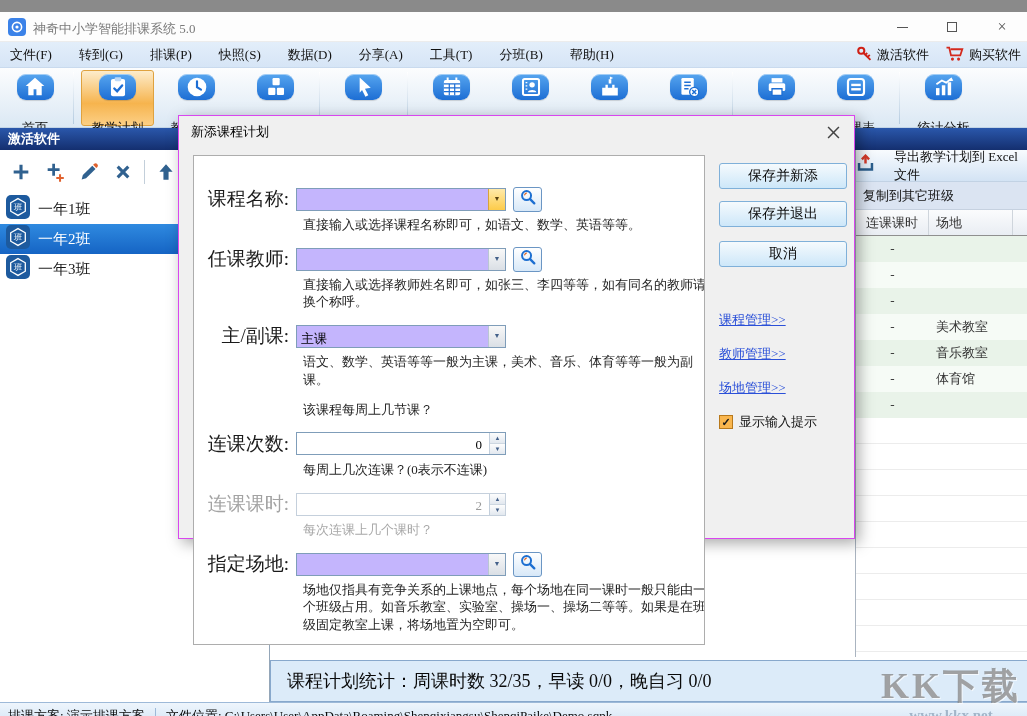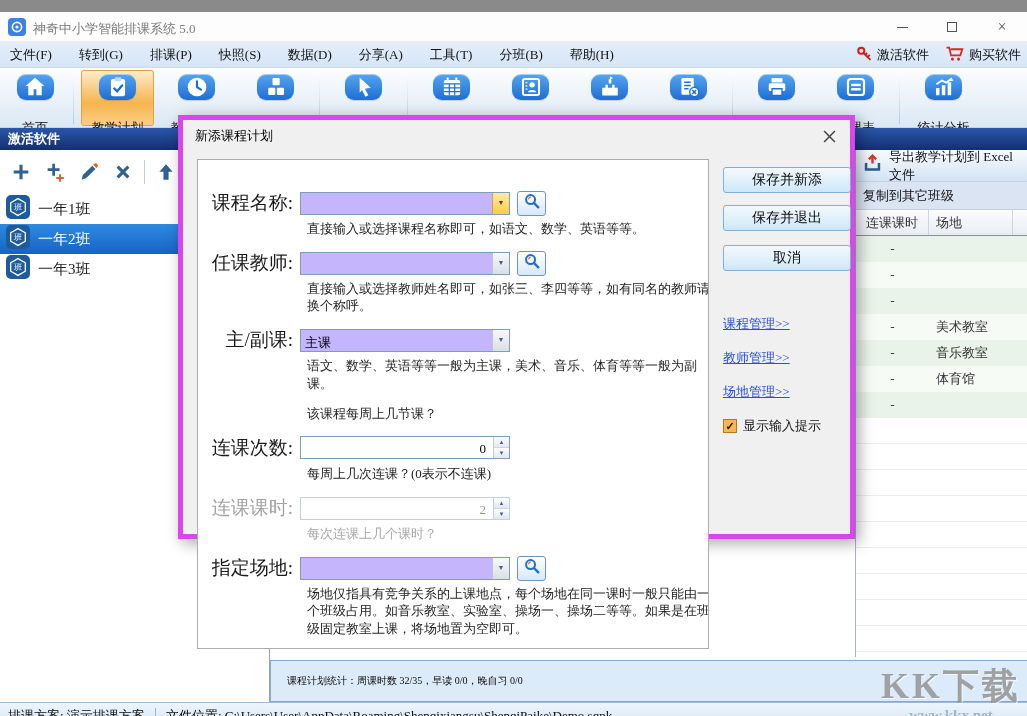--- a/index.html
+++ b/index.html
@@ -38,39 +38,39 @@
   .sidebar { position:absolute; top:138px; left:0; width:270px; height:552px; background:#fff; border-right:1px solid #94a6b8; }
   .side-tools { height:44px; display:flex; align-items:center; gap:8px; padding-left:8px; }
   .side-tool { width:26px; height:26px; display:flex; align-items:center; justify-content:center; }
   .side-tool svg { width:22px; height:22px; }
   .side-sep { width:1px; height:24px; background:#c3cfda; }
   .class-item { height:30px; display:flex; align-items:center; gap:8px; padding-left:6px; font-size:15px; color:#1a1a1a; }
   .class-item.selected { background:linear-gradient(#2f8ae0,#1564c4); color:#fff; }
   .class-badge { width:24px; height:24px; flex:none; }
   
   .right-panel { position:absolute; top:138px; left:855px; right:0; height:507px; background:#fff; border-left:1px solid #aab4c0; overflow:hidden; }
-  .export-row { height:32px; background:linear-gradient(#f8fbfe,#d3e3f4); border-bottom:1px solid #c2d2e4; display:flex; align-items:center; gap:7px; padding-left:7px; font-size:13px; color:#111; }
+  .export-row { height:32px; background:linear-gradient(#f8fbfe,#d3e3f4); border-bottom:1px solid #c2d2e4; display:flex; align-items:center; gap:19px; font-size:13px; color:#111; }
   .export-row svg { width:19px; height:19px; }
   .copy-row { height:28px; background:#dbe4f2; border-bottom:1px solid #c6d1e0; display:flex; align-items:center; padding-left:7px; font-size:13px; color:#111; }
   .grid-header { height:26px; display:flex; background:linear-gradient(#fbfcfd,#e9edf3); border-bottom:1px solid #8f8f8f; font-size:13px; color:#333; align-items:center; }
   .gh1 { width:73px; padding-left:10px; border-right:1px solid #cfd5dc; height:100%; display:flex; align-items:center; }
   .gh2 { width:84px; padding-left:7px; border-right:1px solid #cfd5dc; height:100%; display:flex; align-items:center; }
   .grid-row { height:26px; display:flex; font-size:13px; color:#333; align-items:center; }
   .grid-row.g0 { background:#e9f3e9; }
   .grid-row.g1 { background:#f6fbf6; }
   .grid-row.filler { background:#fff; border-bottom:1px solid #ececec; }
   .gc1 { width:73px; text-align:center; }
   .gc2 { width:84px; padding-left:7px; }
   
-  .stats-strip { position:absolute; left:270px; right:0; top:648px; height:42px; background:#dcebf9; border:1px solid #88a8cc; border-right:none; display:flex; align-items:center; padding-left:16px; font-size:10px; color:#0a0a0a; }
+  .stats-strip { position:absolute; left:270px; right:0; top:648px; height:42px; background:#dcebf9; border:1px solid #88a8cc; border-right:none; display:flex; align-items:center; padding-left:16px; font-size:18px; color:#0a0a0a; }
   
   .bottombar { position:absolute; left:0; right:0; bottom:0; height:26px; background:linear-gradient(#eef5fc,#d0e3f5); border-top:1px solid #9db9d8; display:flex; align-items:center; font-size:13px; color:#0a0a0a; padding-left:8px; gap:10px; }
   .bb-sep { width:1px; height:16px; background:#9db9d8; }
   
-  .dialog { position:absolute; left:178px; top:103px; width:677px; height:424px; background:#f0f0f0; border:5px solid #d946ef; box-shadow:4px 4px 14px rgba(0,0,0,.35); z-index:20; }
+  .dialog { position:absolute; left:178px; top:103px; width:677px; height:424px; background:#f0f0f0; border:1px solid #d946ef; box-shadow:4px 4px 14px rgba(0,0,0,.35); z-index:20; }
   .dlg-title { position:absolute; top:7px; left:12px; font-size:13px; color:#000; }
   .dlg-close { position:absolute; top:5px; right:9px; width:24px; height:22px; display:flex; align-items:center; justify-content:center; }
   .dlg-panel { position:absolute; left:14px; top:39px; width:512px; height:490px; background:#fff; border:1px solid #adadad; overflow:hidden; padding-top:30px; }
   .field-row { display:flex; align-items:center; }
   .f-label { width:102px; text-align:right; font-size:19px; color:#1a1a1a; flex:none; padding-right:7px; white-space:nowrap; }
   .combo { width:210px; height:23px; border:1px solid #7f9db9; background:#c4b5fd; display:flex; flex:none; }
   .combo .val { flex:1; font-size:13px; padding:4px 4px 0 4px; color:#000; overflow:hidden; white-space:nowrap; }
   .drop { width:17px; border-left:1px solid #b9c6d4; display:flex; align-items:center; justify-content:center; font-size:7px; color:#44618a; background:linear-gradient(#f8f8f8,#dadfe5); }
   .drop.yellow { background:linear-gradient(#ffeaa9,#fdcb4a); border-left-color:#d8a33a; color:#5a4410; }
   .search-btn { width:29px; height:25px; margin-left:7px; border:1px solid #6b96c4; border-radius:3px; background:linear-gradient(#ffffff,#d7e8f8); display:flex; align-items:center; justify-content:center; flex:none; }

